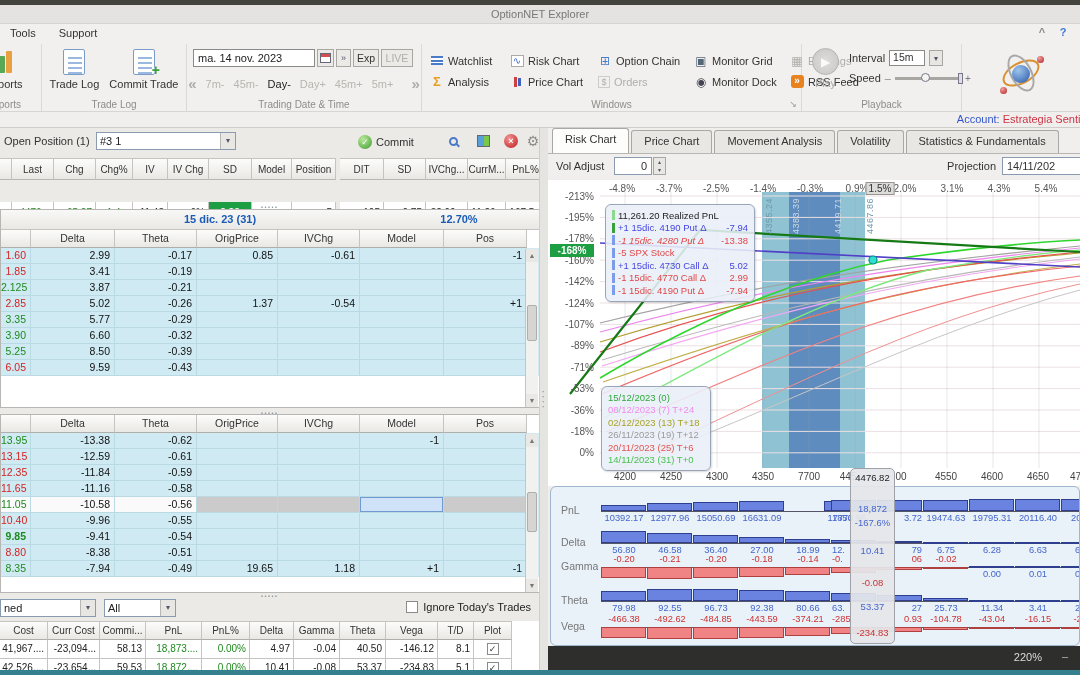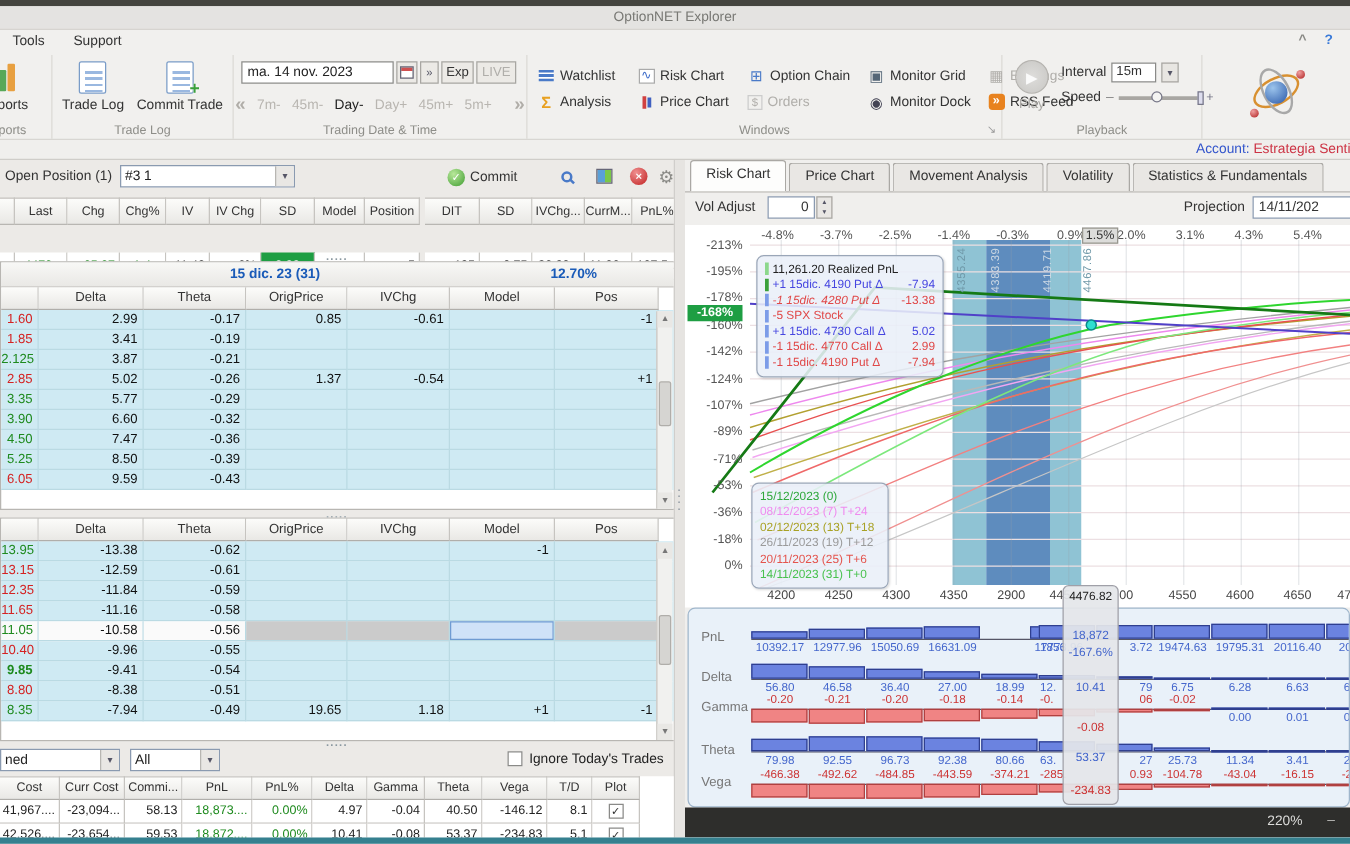--- a/index.html
+++ b/index.html
@@ -446,29 +446,20 @@
           <div class="orow">
             <div class="ocell price green" style="width: 30px;">3.90</div>
             <div class="ocell" style="width: 84px;">6.60</div>
             <div class="ocell" style="width: 82px;">-0.32</div>
             <div class="ocell" style="width: 81px;"></div>
             <div class="ocell" style="width: 82px;"></div>
             <div class="ocell" style="width: 84px;"></div>
             <div class="ocell" style="width: 83px;"></div>
           </div>
           <div class="orow">
-            <div class="ocell price green" style="width: 30px;">4.50</div>
-            <div class="ocell" style="width: 84px;">7.47</div>
-            <div class="ocell" style="width: 82px;">-0.36</div>
-            <div class="ocell" style="width: 81px;"></div>
-            <div class="ocell" style="width: 82px;"></div>
-            <div class="ocell" style="width: 84px;"></div>
-            <div class="ocell" style="width: 83px;"></div>
-          </div>
-          <div class="orow">
             <div class="ocell price green" style="width: 30px;">5.25</div>
             <div class="ocell" style="width: 84px;">8.50</div>
             <div class="ocell" style="width: 82px;">-0.39</div>
             <div class="ocell" style="width: 81px;"></div>
             <div class="ocell" style="width: 82px;"></div>
             <div class="ocell" style="width: 84px;"></div>
             <div class="ocell" style="width: 83px;"></div>
           </div>
           <div class="orow">
             <div class="ocell price red" style="width: 30px;">6.05</div>
@@ -743,21 +734,21 @@
           <div class="ytick" style="left: 0px; top: 181.7px;">-71%</div>
           <div class="ytick" style="left: 0px; top: 203.1px;">-53%</div>
           <div class="ytick" style="left: 0px; top: 224.5px;">-36%</div>
           <div class="ytick" style="left: 0px; top: 245.9px;">-18%</div>
           <div class="ytick" style="left: 0px; top: 267.3px;">0%</div>
           <div class="ybox" style="top: 64px;">-168%</div>
           <div class="btick" style="left: 77px; top: 291px;">4200</div>
           <div class="btick" style="left: 123px; top: 291px;">4250</div>
           <div class="btick" style="left: 169px; top: 291px;">4300</div>
           <div class="btick" style="left: 215px; top: 291px;">4350</div>
-          <div class="btick" style="left: 261px; top: 291px;">2900</div>
+          <div class="btick" style="left: 261px; top: 291px;">7700</div>
           <div class="btick" style="left: 300px; top: 291px;">445</div>
           <div class="btick" style="left: 353px; top: 291px;">00</div>
           <div class="btick" style="left: 398px; top: 291px;">4550</div>
           <div class="btick" style="left: 444px; top: 291px;">4600</div>
           <div class="btick" style="left: 490px; top: 291px;">4650</div>
           <div class="btick" style="left: 533px; top: 291px;">4700</div>
           <div class="bandlbl" style="left: 216px; color: rgb(111, 152, 168);">4355.24</div>
           <div class="bandlbl" style="left: 243px; color: rgb(205, 217, 228);">4383.39</div>
           <div class="bandlbl" style="left: 285px; color: rgb(205, 217, 228);">4419.71</div>
           <div class="bandlbl" style="left: 317px; color: rgb(111, 152, 168);">4467.86</div>

